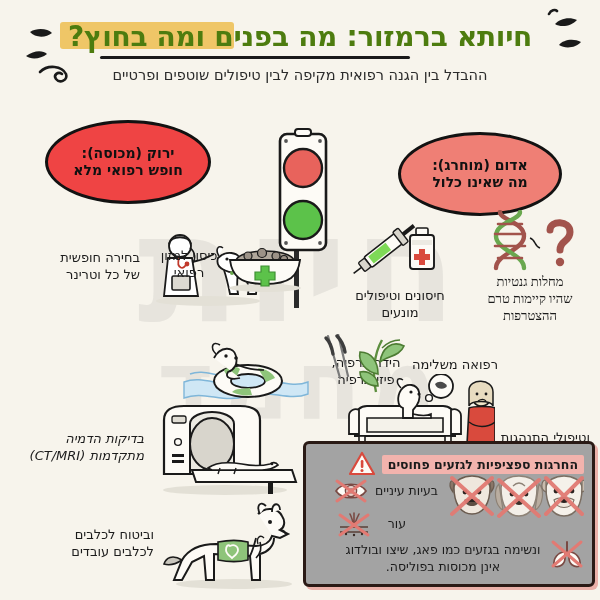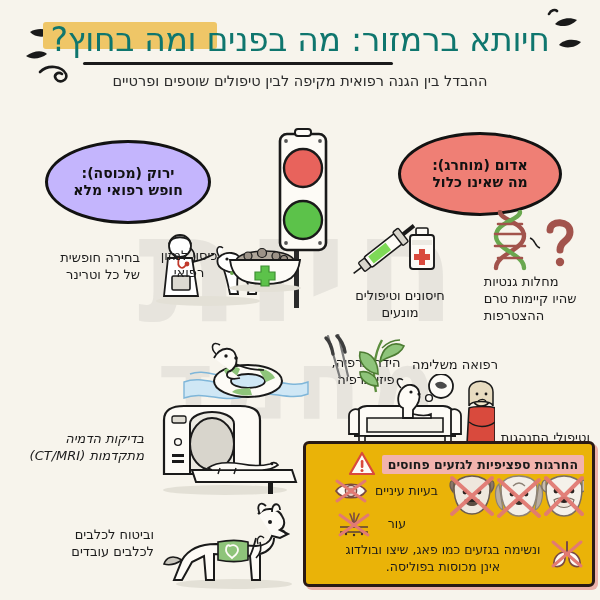--- a/index.html
+++ b/index.html
@@ -48,23 +48,23 @@
   }
   .title-wrap {
     position: relative;
     display: inline-block;
     margin-top: 18px;
     padding: 0 8px;
   }
   .title {
     position: relative;
     display: inline-block;
-    font-size: 33px;
-    font-weight: 400;
-    color: #0f766e;
+    font-size: 28px;
+    font-weight: 700;
+    color: #4d7c0f;
     letter-spacing: -0.3px;
     z-index: 2;
     padding: 2px 4px;
   }
   .title-highlight {
     position: absolute;
     z-index: 1;
     top: 4px;
     left: 4px;
     width: 174px;
@@ -100,23 +100,23 @@
     display: flex;
     align-items: center;
     justify-content: center;
     text-align: center;
     font-weight: 700;
     font-size: 14px;
     line-height: 1.25;
     color: #111;
   }
   .bubble-green {
-    left: 45px; top: 140px;
+    left: 45px; top: 120px;
     width: 160px; height: 78px;
-    background: #c4b5fd;
+    background: #ef4444;
   }
   .bubble-red {
     left: 398px; top: 132px;
     width: 158px; height: 78px;
     background: #ef7f75;
   }
   
   .traffic-light {
     position: absolute;
     left: 268px; top: 128px;
@@ -141,21 +141,21 @@
     align-items: center;
     justify-content: center;
   }
   
   .warn-box {
     position: absolute;
     left: 303px; top: 441px;
     width: 286px; height: 140px;
     border: 3px solid #2a1a15;
     border-radius: 6px;
-    background: #eab308;
+    background: #a3a3a3;
     box-shadow: 3px 3px 0 rgba(226,122,115,0.55);
   }
   .warn-head {
     position: absolute;
     right: 8px; top: 7px;
     display: flex;
     align-items: center;
     gap: 6px;
   }
   .warn-head-text {
@@ -370,21 +370,21 @@
 
   <div class="item" style="left:462px; top:210px; width:136px; flex-direction:column; gap:2px;">
     <svg class="icon-box" width="104" height="62" viewBox="0 0 104 62">
       <path d="M18 58 C18 44, 46 40, 46 26 C46 12, 22 10, 22 2" fill="none" stroke="#a2534c" stroke-width="4.4" stroke-linecap="round"></path>
       <path d="M46 58 C46 44, 18 40, 18 26 C18 12, 42 10, 42 2" fill="none" stroke="#6aa84f" stroke-width="4.4" stroke-linecap="round"></path>
       <path d="M20 14 L44 14 M17 24 L47 24 M17 36 L47 36 M20 48 L44 48" stroke="#a2534c" stroke-width="2.6" stroke-linecap="round"></path>
       <path d="M52 28 C58 30, 56 36, 62 38" fill="none" stroke="#1a1a1a" stroke-width="1.6"></path>
       <path d="M72 20 C72 10, 92 10, 92 22 C92 32, 82 30, 82 40" fill="none" stroke="#a2534c" stroke-width="7" stroke-linecap="round"></path>
       <circle cx="82" cy="52" r="4.2" fill="#a2534c"></circle>
     </svg>
-    <div class="item-label" style="text-align:left;">מחלות גנטיות
+    <div class="item-label" style="text-align:center;font-family:Liberation Serif, serif;">מחלות גנטיות
 שהיו קיימות טרם
 ההצטרפות</div>
   </div>
 
   <div class="item" style="left:318px; top:334px; width:180px;">
     <div class="item-label">רפואה משלימה</div>
     <svg class="icon-box" width="86" height="62" viewBox="0 0 86 62">
       <path d="M8 2 L20 44" stroke="#7a7a7a" stroke-width="2.2" stroke-linecap="round"></path>
       <path d="M18 0 L28 42" stroke="#7a7a7a" stroke-width="2.2" stroke-linecap="round"></path>
       <path d="M6 4 C10 8, 12 14, 13 20" fill="none" stroke="#3d3d3d" stroke-width="3.4" stroke-linecap="round"></path>

